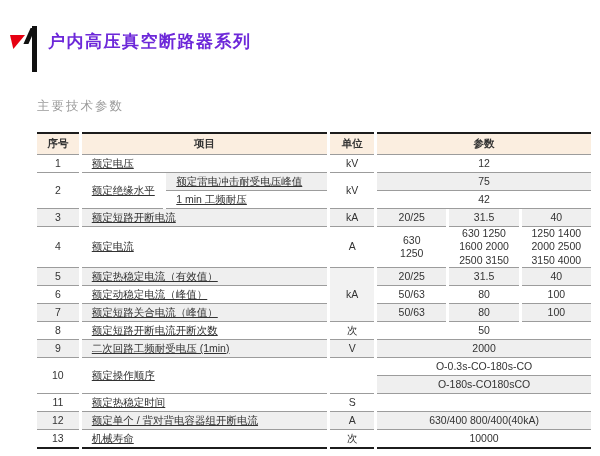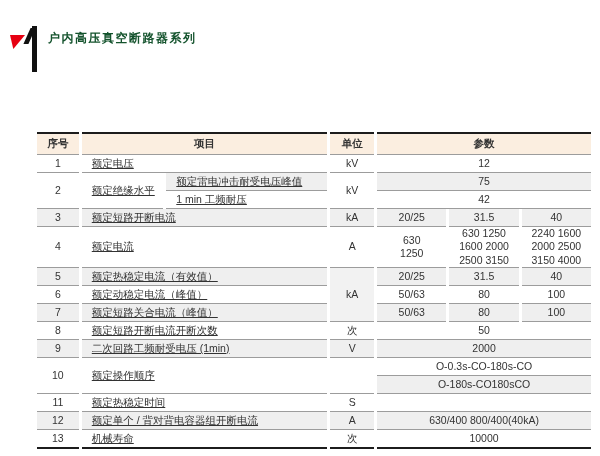--- a/index.html
+++ b/index.html
@@ -7,22 +7,22 @@
         font-family:"Liberation Sans","DejaVu Sans",sans-serif;color:#333;}
 
   
   .brand{position:absolute;left:8px;top:18px;height:48px;}
   .mark{position:absolute;left:0;top:8px;width:34px;height:46px;}
   .mark-tri{position:absolute;left:2px;top:9px;width:15px;height:14px;background:#e60012;
             clip-path:polygon(0 0,100% 0,22% 100%);}
   .mark-slash{position:absolute;left:19px;top:2px;width:5px;height:16px;background:#111;
               transform:skewX(-24deg);}
   .mark-bar{position:absolute;left:24px;top:0;width:5px;height:46px;background:#111;}
-  .title{position:absolute;left:40px;top:12px;font-size:12px;font-weight:bold;
-         color:#14532d;letter-spacing:1.5px;white-space:nowrap;}
+  .title{position:absolute;left:40px;top:12px;font-size:17px;font-weight:bold;
+         color:#6d28d9;letter-spacing:1.5px;white-space:nowrap;}
 
   
   .section-title{position:absolute;left:37px;top:98px;font-size:12.5px;color:#9b9b9b;
                  letter-spacing:2px;}
 
   
   .tech-table{position:absolute;left:34px;top:132px;width:560px;
               border-collapse:separate;border-spacing:3px 0;font-size:10.5px;color:#333;
               table-layout:fixed;}
   .tech-table th,.tech-table td{padding:0 3px;text-align:center;vertical-align:middle;
@@ -45,20 +45,21 @@
 
   <div class="brand">
     <div class="mark">
       <div class="mark-tri"></div>
       <div class="mark-slash"></div>
       <div class="mark-bar"></div>
     </div>
     <div class="title">户内高压真空断路器系列</div>
   </div>
 
+  <div class="section-title">主要技术参数</div>
 
   <table class="tech-table">
     <colgroup>
       <col style="width:41px">
         <col style="width:80px">
         <col style="width:158px">
       <col style="width:43px">
         <col style="width:68px">
         <col style="width:68px">
         <col style="width:68px">
@@ -112,21 +113,21 @@
       </td>
       <td>
         <div class="stack">
           <div>630  1250</div>
           <div>1600  2000</div>
           <div>2500  3150</div>
         </div>
       </td>
       <td>
         <div class="stack">
-          <div>2240  1600</div>
+          <div>1250  1400</div>
           <div>2000  2500</div>
           <div>3150  4000</div>
         </div>
       </td>
     </tr>
 
     <tr>
       <td class="g">5</td>
       <td colspan="2" class="item g">额定热稳定电流（有效值）</td>
       <td rowspan="3" class="ka">kA</td>

